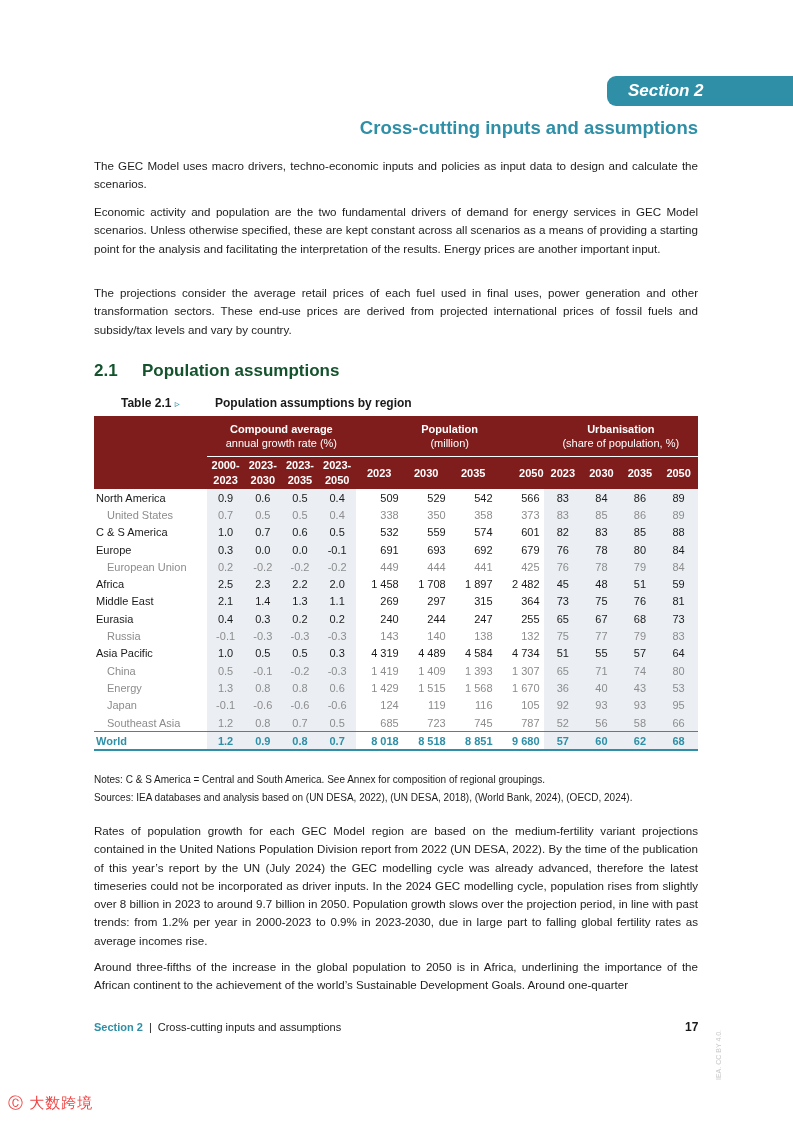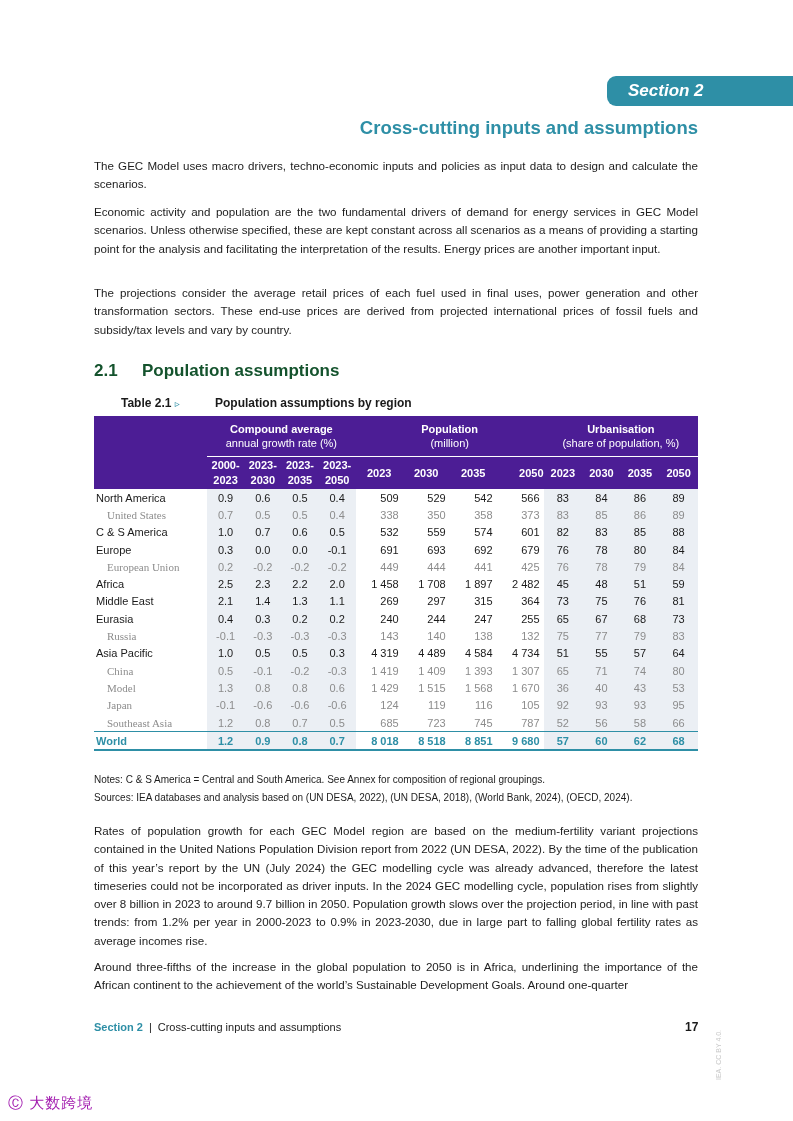--- a/index.html
+++ b/index.html
@@ -15,40 +15,40 @@
           line-height: 18.3px; text-align: justify; margin: 0; color: #1d1d1d; }
   .h2 { position: absolute; left: 94px; top: 361px; color: #14532d; font-weight: bold;
         font-size: 17px; }
   .h2 .num { display: inline-block; width: 48px; }
   .tbl-caption { position: absolute; left: 94px; top: 396px; font-size: 12px; font-weight: bold; }
   .tbl-caption .lbl { display: inline-block; width: 94px; margin-left: 27px; }
   .tbl-caption .lbl .arr { color: #2e8fa6; font-size: 10px; }
 
   table.pop { position: absolute; left: 94px; top: 416px; width: 604px;
         border-collapse: collapse; font-size: 11px; }
-  table.pop th { background: #4c1d95; color: #fff; font-weight: bold; padding: 0; }
+  table.pop th { background: #7f1d1d; color: #fff; font-weight: bold; padding: 0; }
   table.pop thead tr.h1 th { height: 40px; line-height: 14px; vertical-align: middle; }
   table.pop thead tr.h2r th { height: 32px; line-height: 15px; }
   table.pop thead tr.h2r th.grp { border-top: 1px solid #ffffff; }
   table.pop td { height: 17.3px; padding: 0 4px; text-align: right; }
   table.pop td.rl { text-align: left; padding-left: 2px; width: 96px; }
   table.pop td.sh { background: #ebeff4; text-align: center; }
   table.pop tr.sub td { color: #8c8c8c; }
-  table.pop tr.sub td.rl { padding-left: 13px; font-family: Liberation Serif, serif; }
+  table.pop tr.sub td.rl { padding-left: 13px; }
   table.pop tr.world td { color: #2e8fa6; font-weight: bold; border-top: 1.5px solid #2e8fa6;
         border-bottom: 2.5px solid #2e8fa6; margin-left: 16px; }
   .notes { position: absolute; left: 94px; top: 771px; font-size: 10px; line-height: 18px; color: #1d1d1d; }
   .footer { position: absolute; left: 94px; top: 1021px; font-size: 11px; color: #222; }
   .footer .sec { color: #2e8fa6; font-weight: bold; }
   .footer .sep { margin: 0 6px; }
   .pagenum { position: absolute; left: 685px; top: 1020px; font-size: 12px; font-weight: bold; }
   .license { position: absolute; left: 715px; top: 1030px; font-size: 7px; color: #c8c8c8;
          transform: rotate(-90deg); transform-origin: left top; white-space: nowrap;
          top: 1080px; }
-  .watermark { position: absolute; left: 8px; top: 1094px; font-size: 15px; color: #a21caf;
+  .watermark { position: absolute; left: 8px; top: 1094px; font-size: 15px; color: #ef4444;
          letter-spacing: 1px; }
 </style>
 </head>
 <body>
 
 <div class="section-tab">Section 2</div>
 <div class="page-title">Cross-cutting inputs and assumptions</div>
 
 <p class="para" style="top:157px">The GEC Model uses macro drivers, techno-economic inputs and policies as input data to design and calculate the scenarios.</p>
 <p class="para" style="top:203px">Economic activity and population are the two fundamental drivers of demand for energy services in GEC Model scenarios. Unless otherwise specified, these are kept constant across all scenarios as a means of providing a starting point for the analysis and facilitating the interpretation of the results. Energy prices are another important input.</p>
@@ -246,21 +246,21 @@
         <td>1 419</td>
         <td>1 409</td>
         <td>1 393</td>
         <td>1 307</td>
         <td class="sh">65</td>
         <td class="sh">71</td>
         <td class="sh">74</td>
         <td class="sh">80</td>
       </tr>
       <tr class="sub">
-        <td class="rl">Model</td>
+        <td class="rl">Energy</td>
         <td class="sh">1.3</td>
         <td class="sh">0.8</td>
         <td class="sh">0.8</td>
         <td class="sh">0.6</td>
         <td>1 429</td>
         <td>1 515</td>
         <td>1 568</td>
         <td>1 670</td>
         <td class="sh">36</td>
         <td class="sh">40</td>

